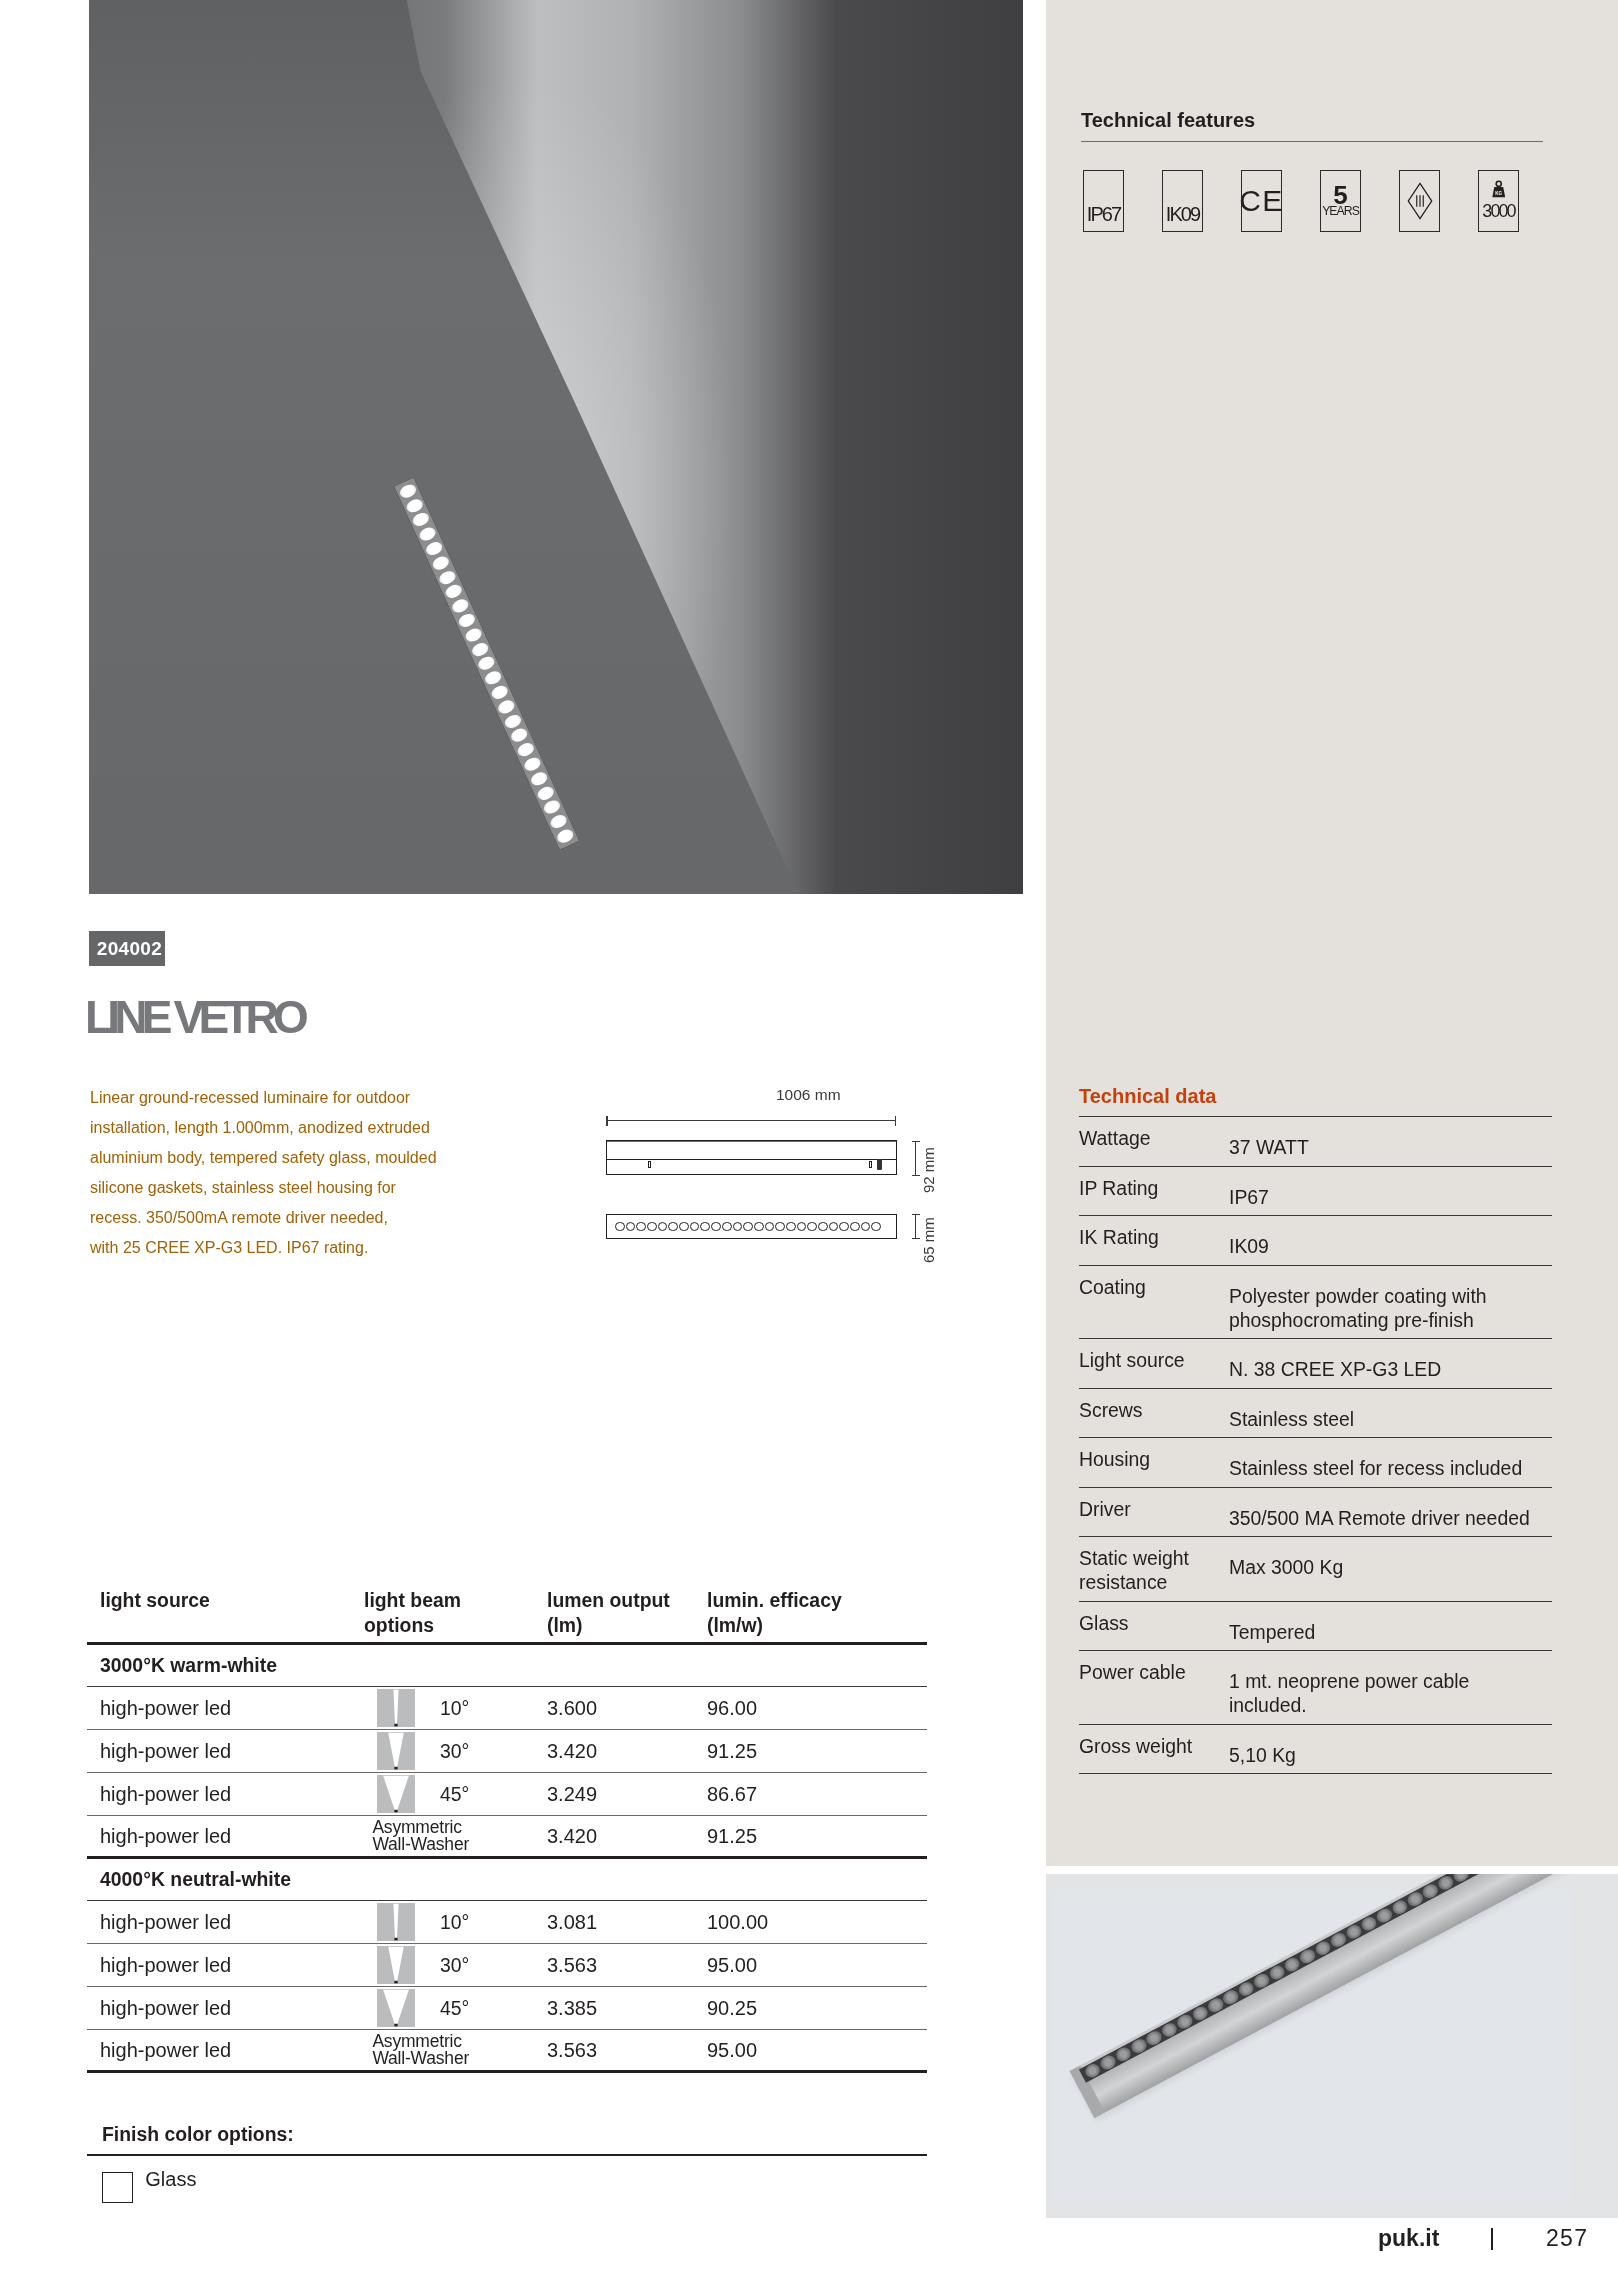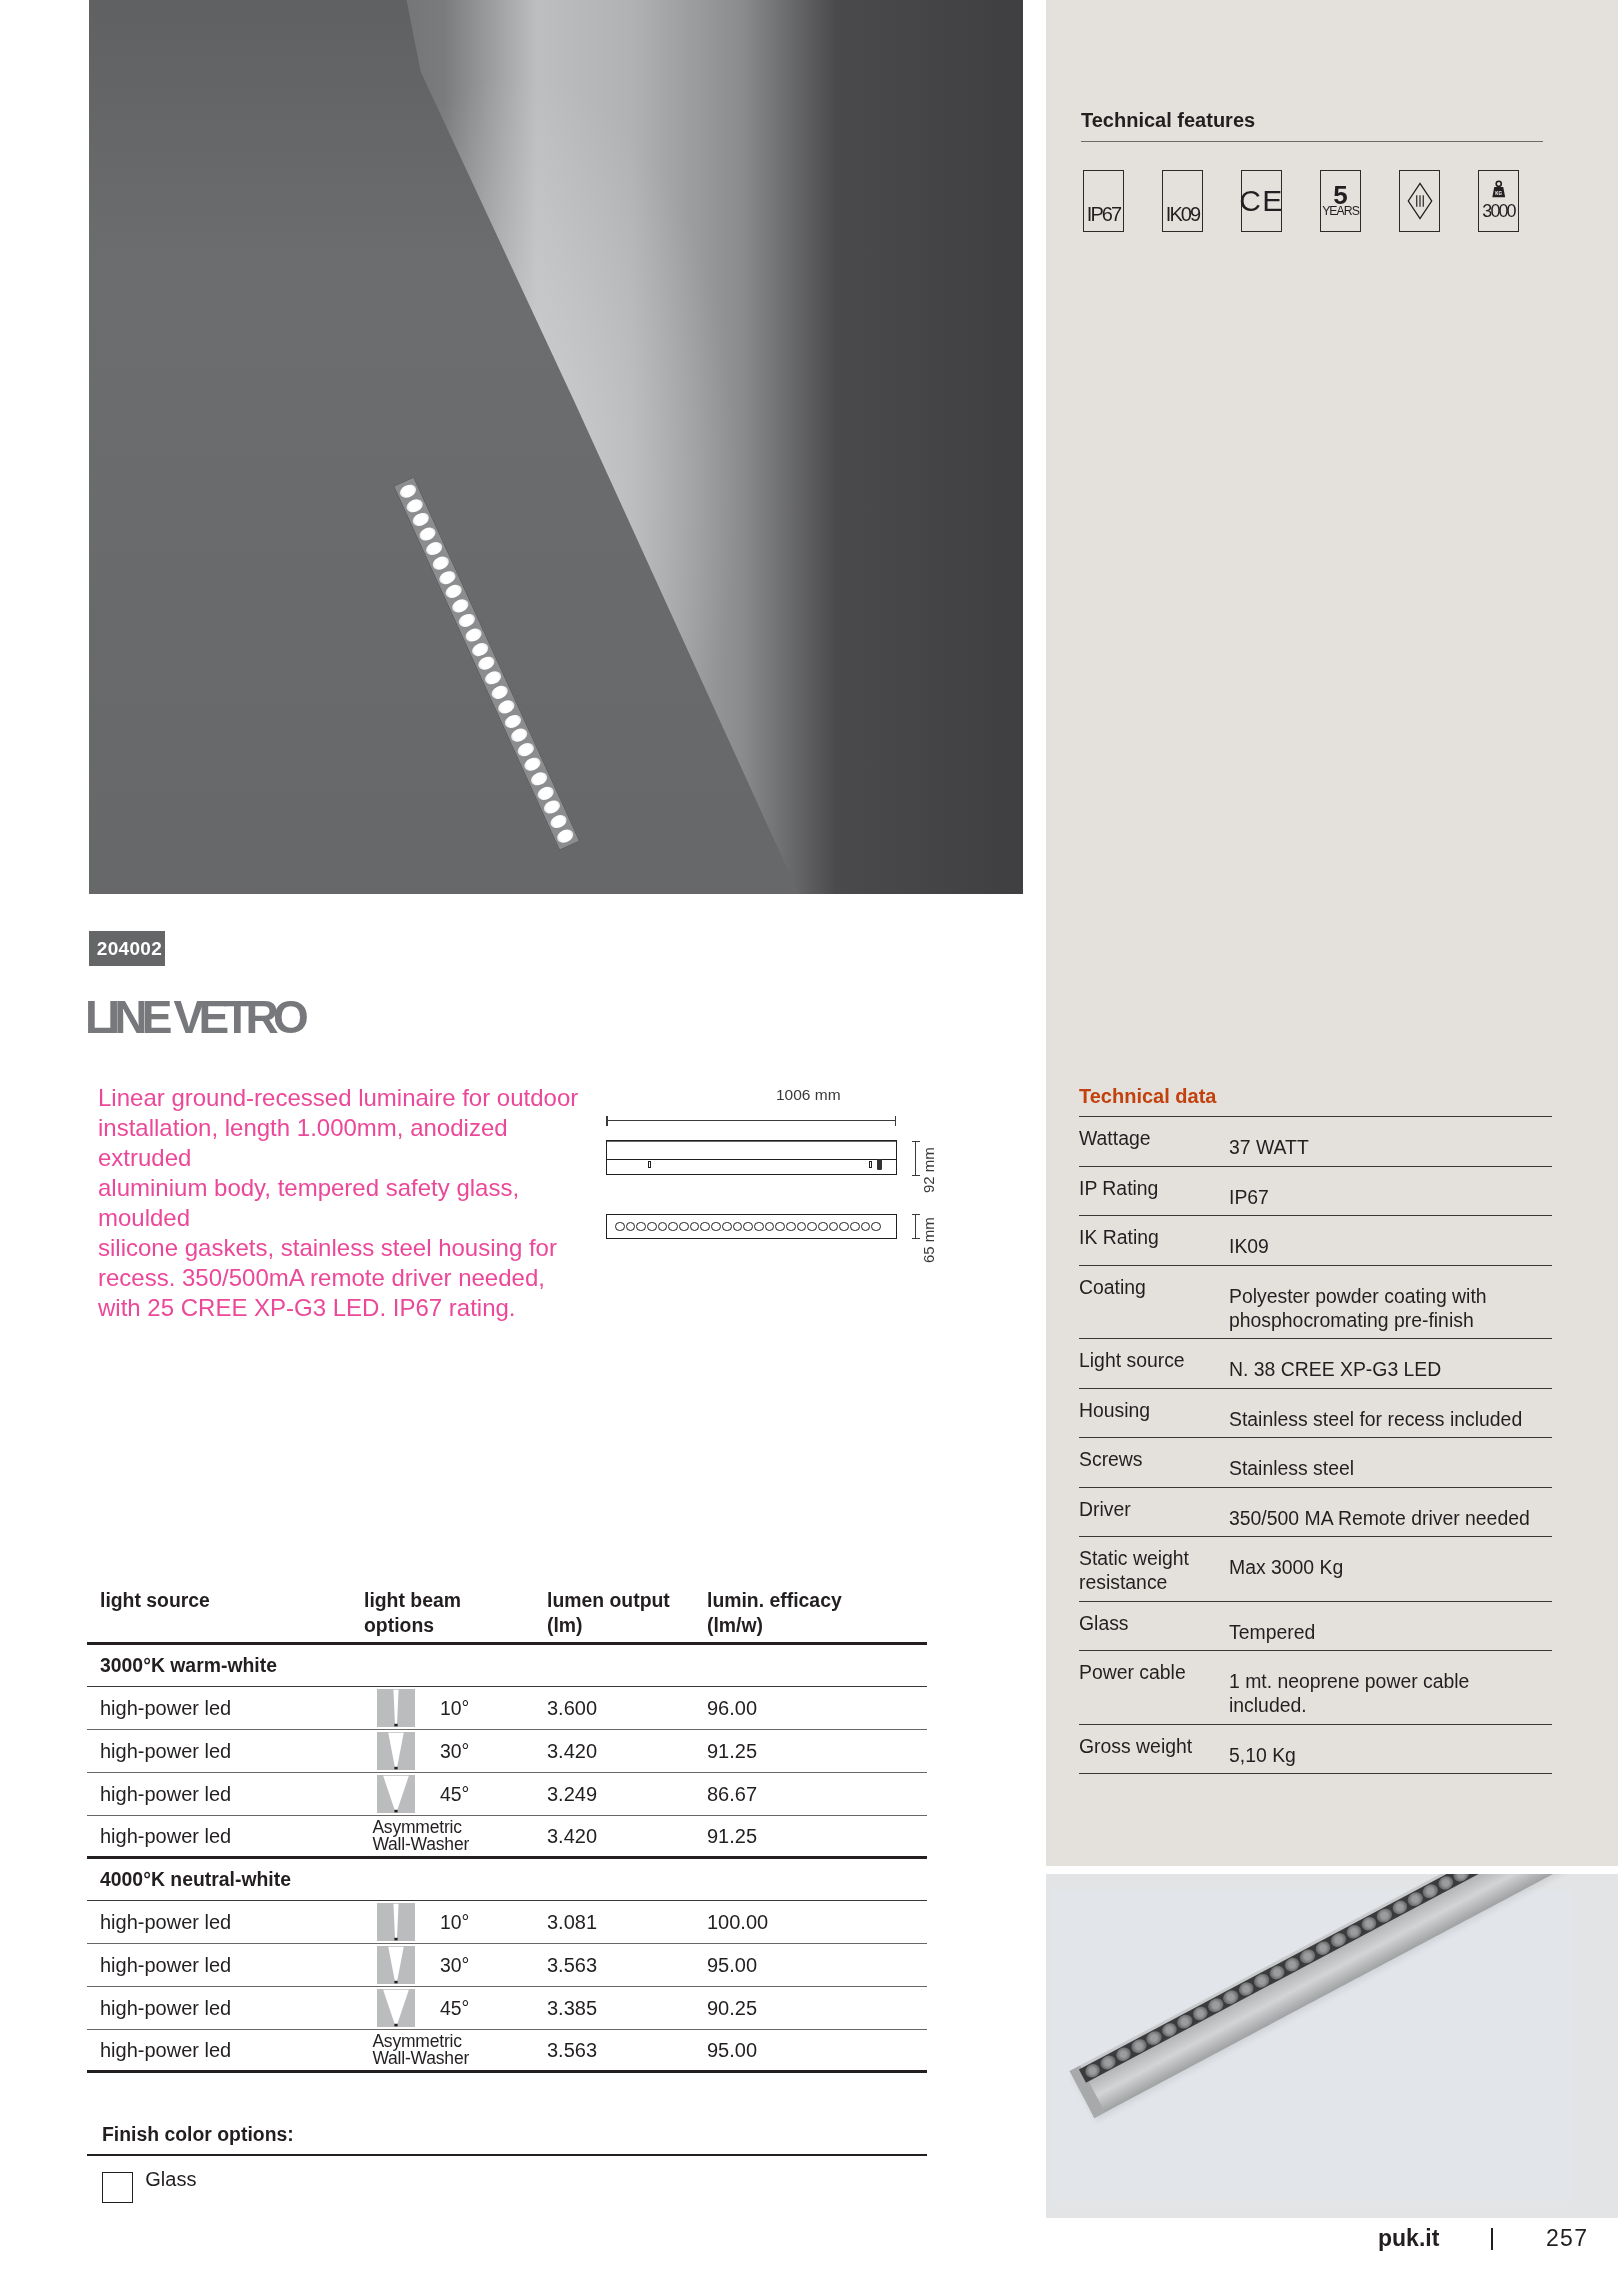--- a/index.html
+++ b/index.html
@@ -53,21 +53,21 @@
     transform-origin: left center; transform: rotate(-28deg); box-shadow: 0 3.9px 6.5px rgba(0,0,0,0.08); }
   .prod .bar .strip { position: absolute; left: 9px; top: 2.6px; right: 5.2px; height: 15.5px; background: #3b3b3d; display: flex; gap: 1.9px; align-items: center; padding-left: 3.9px; }
   .prod .bar .strip span { width: 15.5px; height: 13px; border-radius: 50%; background: radial-gradient(circle, #9a9c9e 30%, #5d5e60 80%); flex: 0 0 15.5px; }
   .prod .bar .end { position: absolute; left: 0; top: 0; width: 11.7px; height: 100%; background: #a7a9ab; }
 
   
   .code-badge { position: absolute; left: 89px; top: 931px; width: 76px; height: 35px; background: #656668; color: #ffffff;
     font-size: 19px; font-weight: bold; display: flex; align-items: center; padding-left: 7.8px; letter-spacing: 0.3px; }
   .title { position: absolute; left: 85px; top: 978px; font-size: 46px; font-weight: bold; color: #77787b; letter-spacing: -5.8px; line-height: 78px; }
 
-  .desc { position: absolute; left: 98px; top: 1083px; width: 505px; font-size: 24px; line-height: 30px; color: #ec4899; white-space: pre-line; }
+  .desc { position: absolute; left: 90px; top: 1083px; width: 505px; font-size: 16px; line-height: 30px; color: #a16207; white-space: pre-line; }
 
   
   .dwg { position: absolute; left: 605px; top: 1083px; width: 427px; height: 194px; }
   .dwg .dim-label { position: absolute; left: 171px; top: 2.6px; font-size: 15.5px; color: #3a3a3a; }
   .dwg .dim-line { position: absolute; left: 1.3px; top: 37px; width: 290px; height: 1.3px; background: #3a3a3a; }
   .dwg .dim-line::before, .dwg .dim-line::after { content: ""; position: absolute; top: -4.5px; width: 1.3px; height: 10.4px; background: #3a3a3a; }
   .dwg .dim-line::before { left: 0; } .dwg .dim-line::after { right: 0; }
   .dwg .side { position: absolute; left: 0.6px; top: 57px; width: 291px; height: 35px; border: 1.9px solid #231f20; }
   .dwg .side .top { position: absolute; left: 0; top: 0; width: 100%; height: 19.4px; border-bottom: 1.9px solid #231f20; border-top: 1.9px solid #6a6a6a; }
   .dwg .side .tab { position: absolute; top: 20px; width: 3.9px; height: 6.5px; border: 1px solid #231f20; }
@@ -194,26 +194,26 @@
     </div>
   <div class="td-row">
       <span class="k">Coating</span>
       <span class="v" style="padding-right:39px">Polyester powder coating with phosphocromating pre-finish</span>
     </div>
   <div class="td-row">
       <span class="k">Light source</span>
       <span class="v">N. 38 CREE XP-G3 LED</span>
     </div>
   <div class="td-row">
+      <span class="k">Screws</span>
+      <span class="v">Stainless steel</span>
+    </div>
+  <div class="td-row">
       <span class="k">Housing</span>
       <span class="v" style="padding-right:26px">Stainless steel for recess included</span>
-    </div>
-  <div class="td-row">
-      <span class="k">Screws</span>
-      <span class="v">Stainless steel</span>
     </div>
   <div class="td-row">
       <span class="k">Driver</span>
       <span class="v" style="padding-right:13px">350/500 MA Remote driver needed</span>
     </div>
   <div class="td-row">
       <span class="k" style="padding-right:19.4px">Static weight resistance</span>
       <span class="v">Max 3000 Kg</span>
     </div>
   <div class="td-row">

